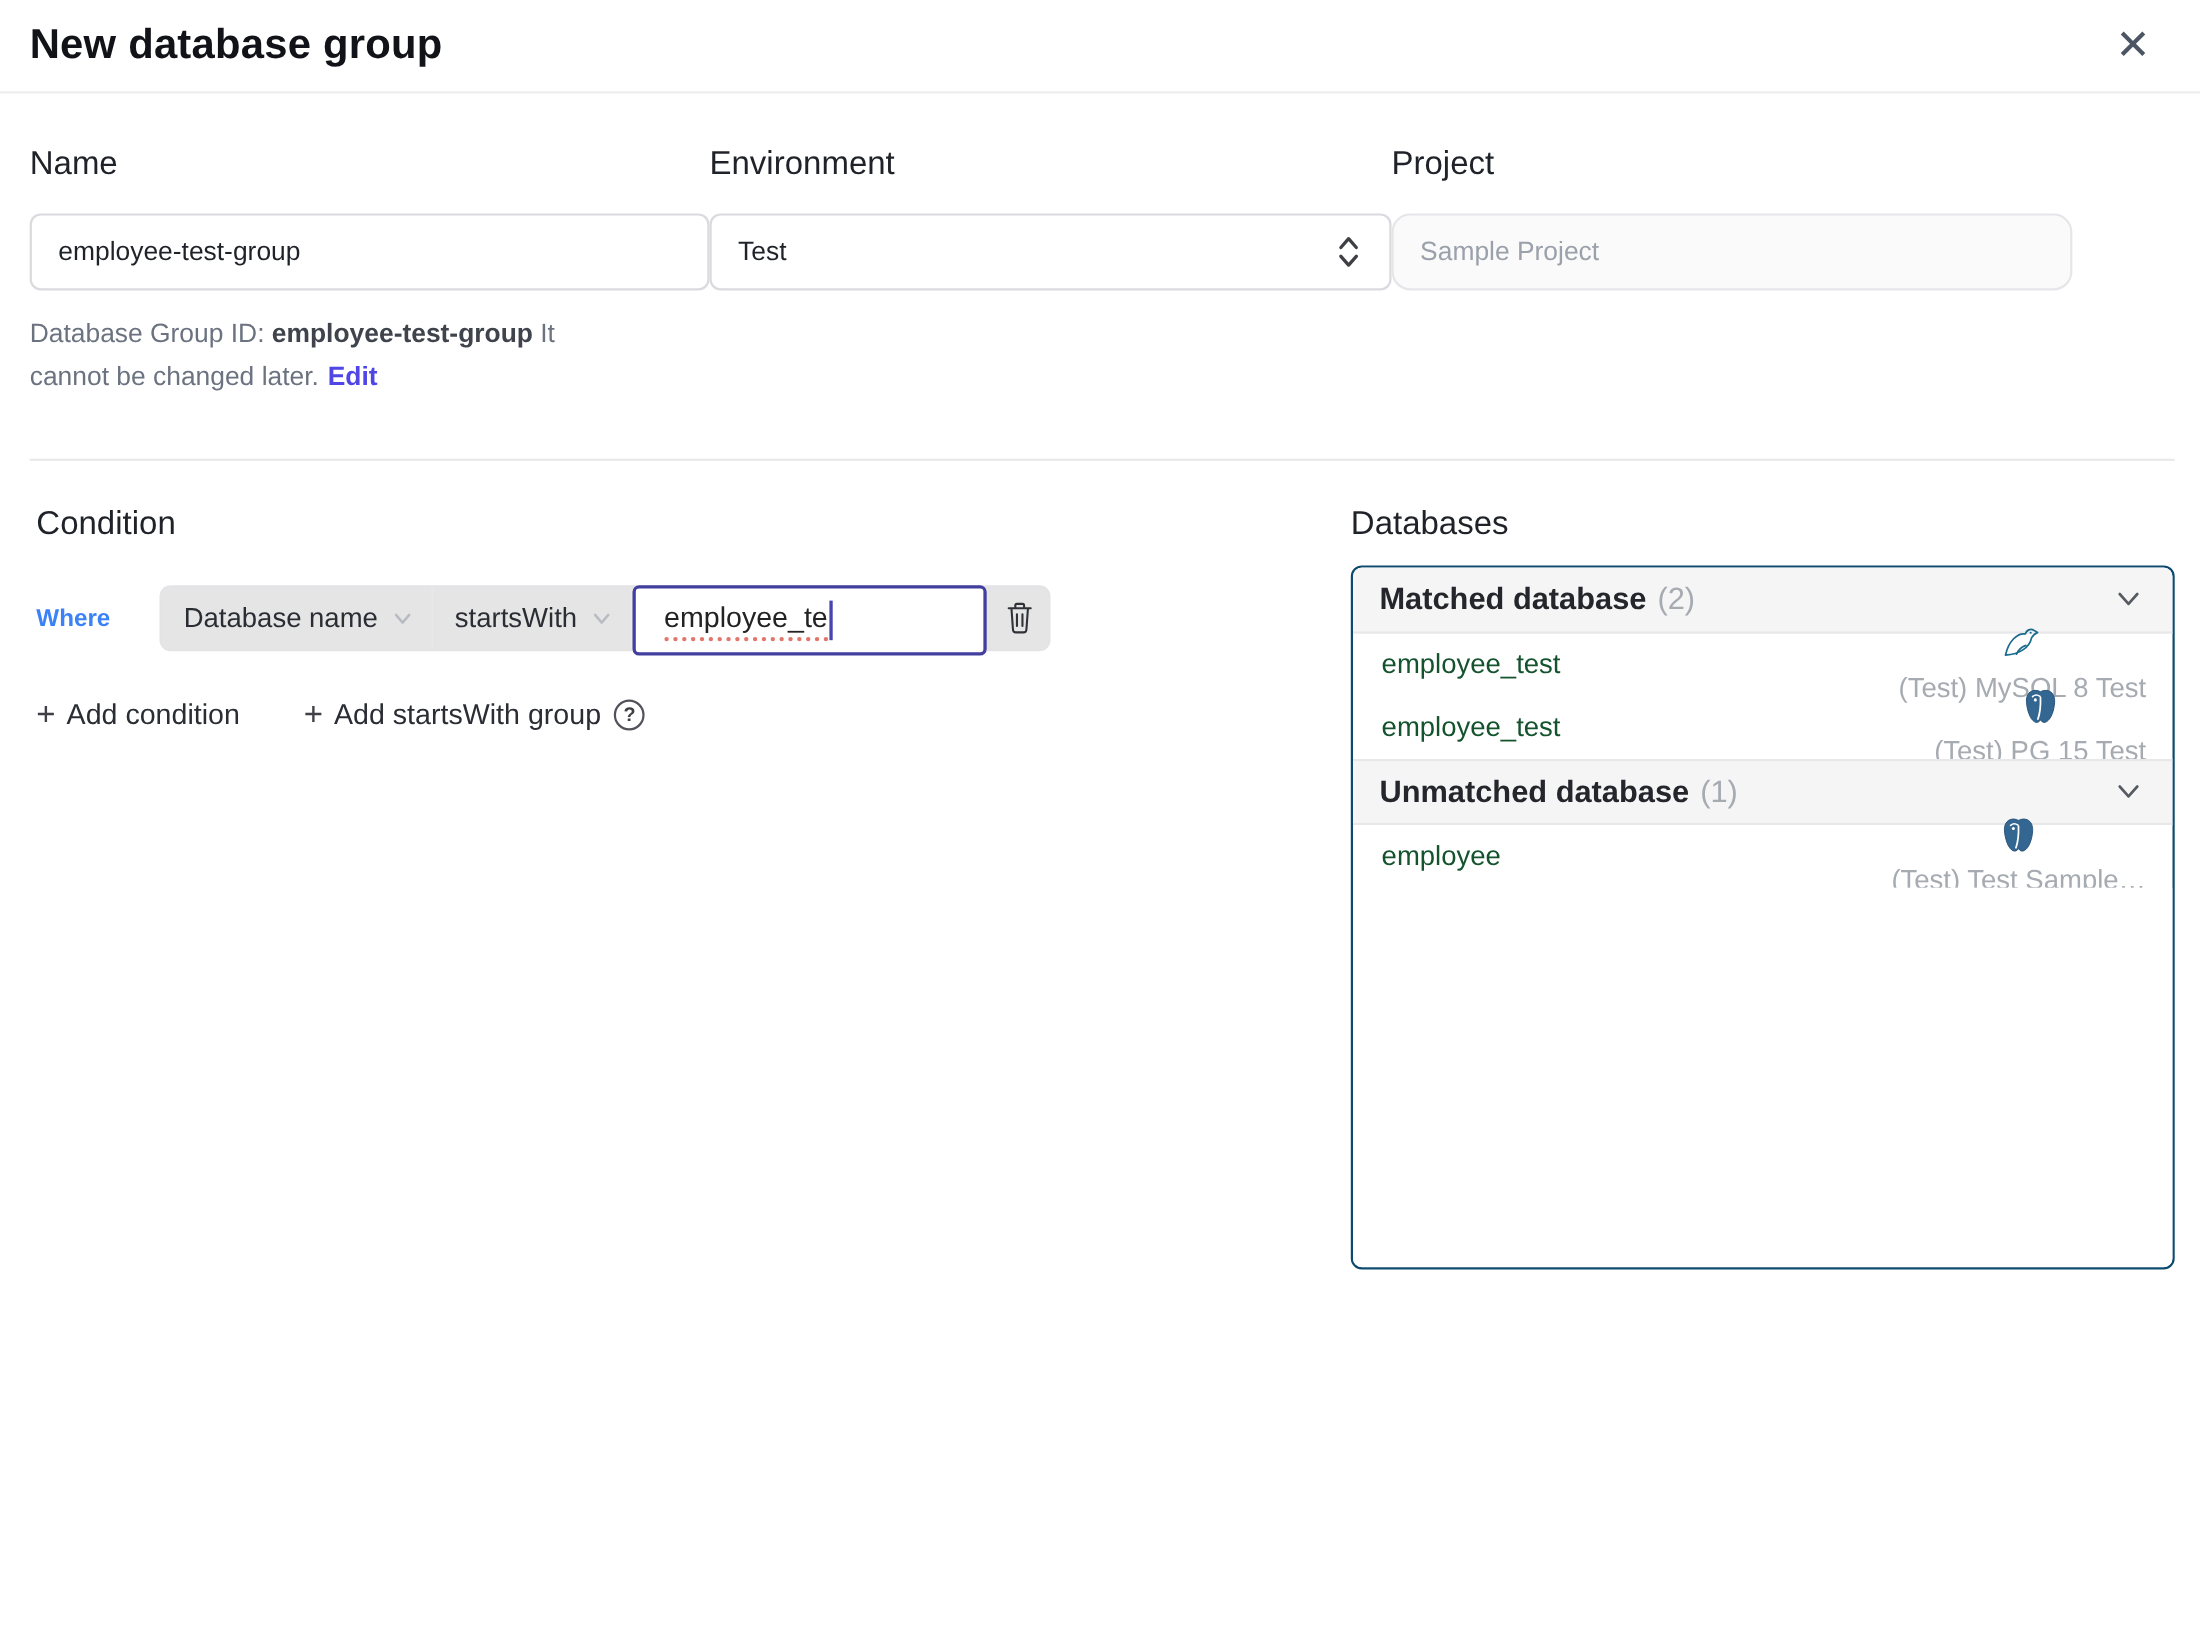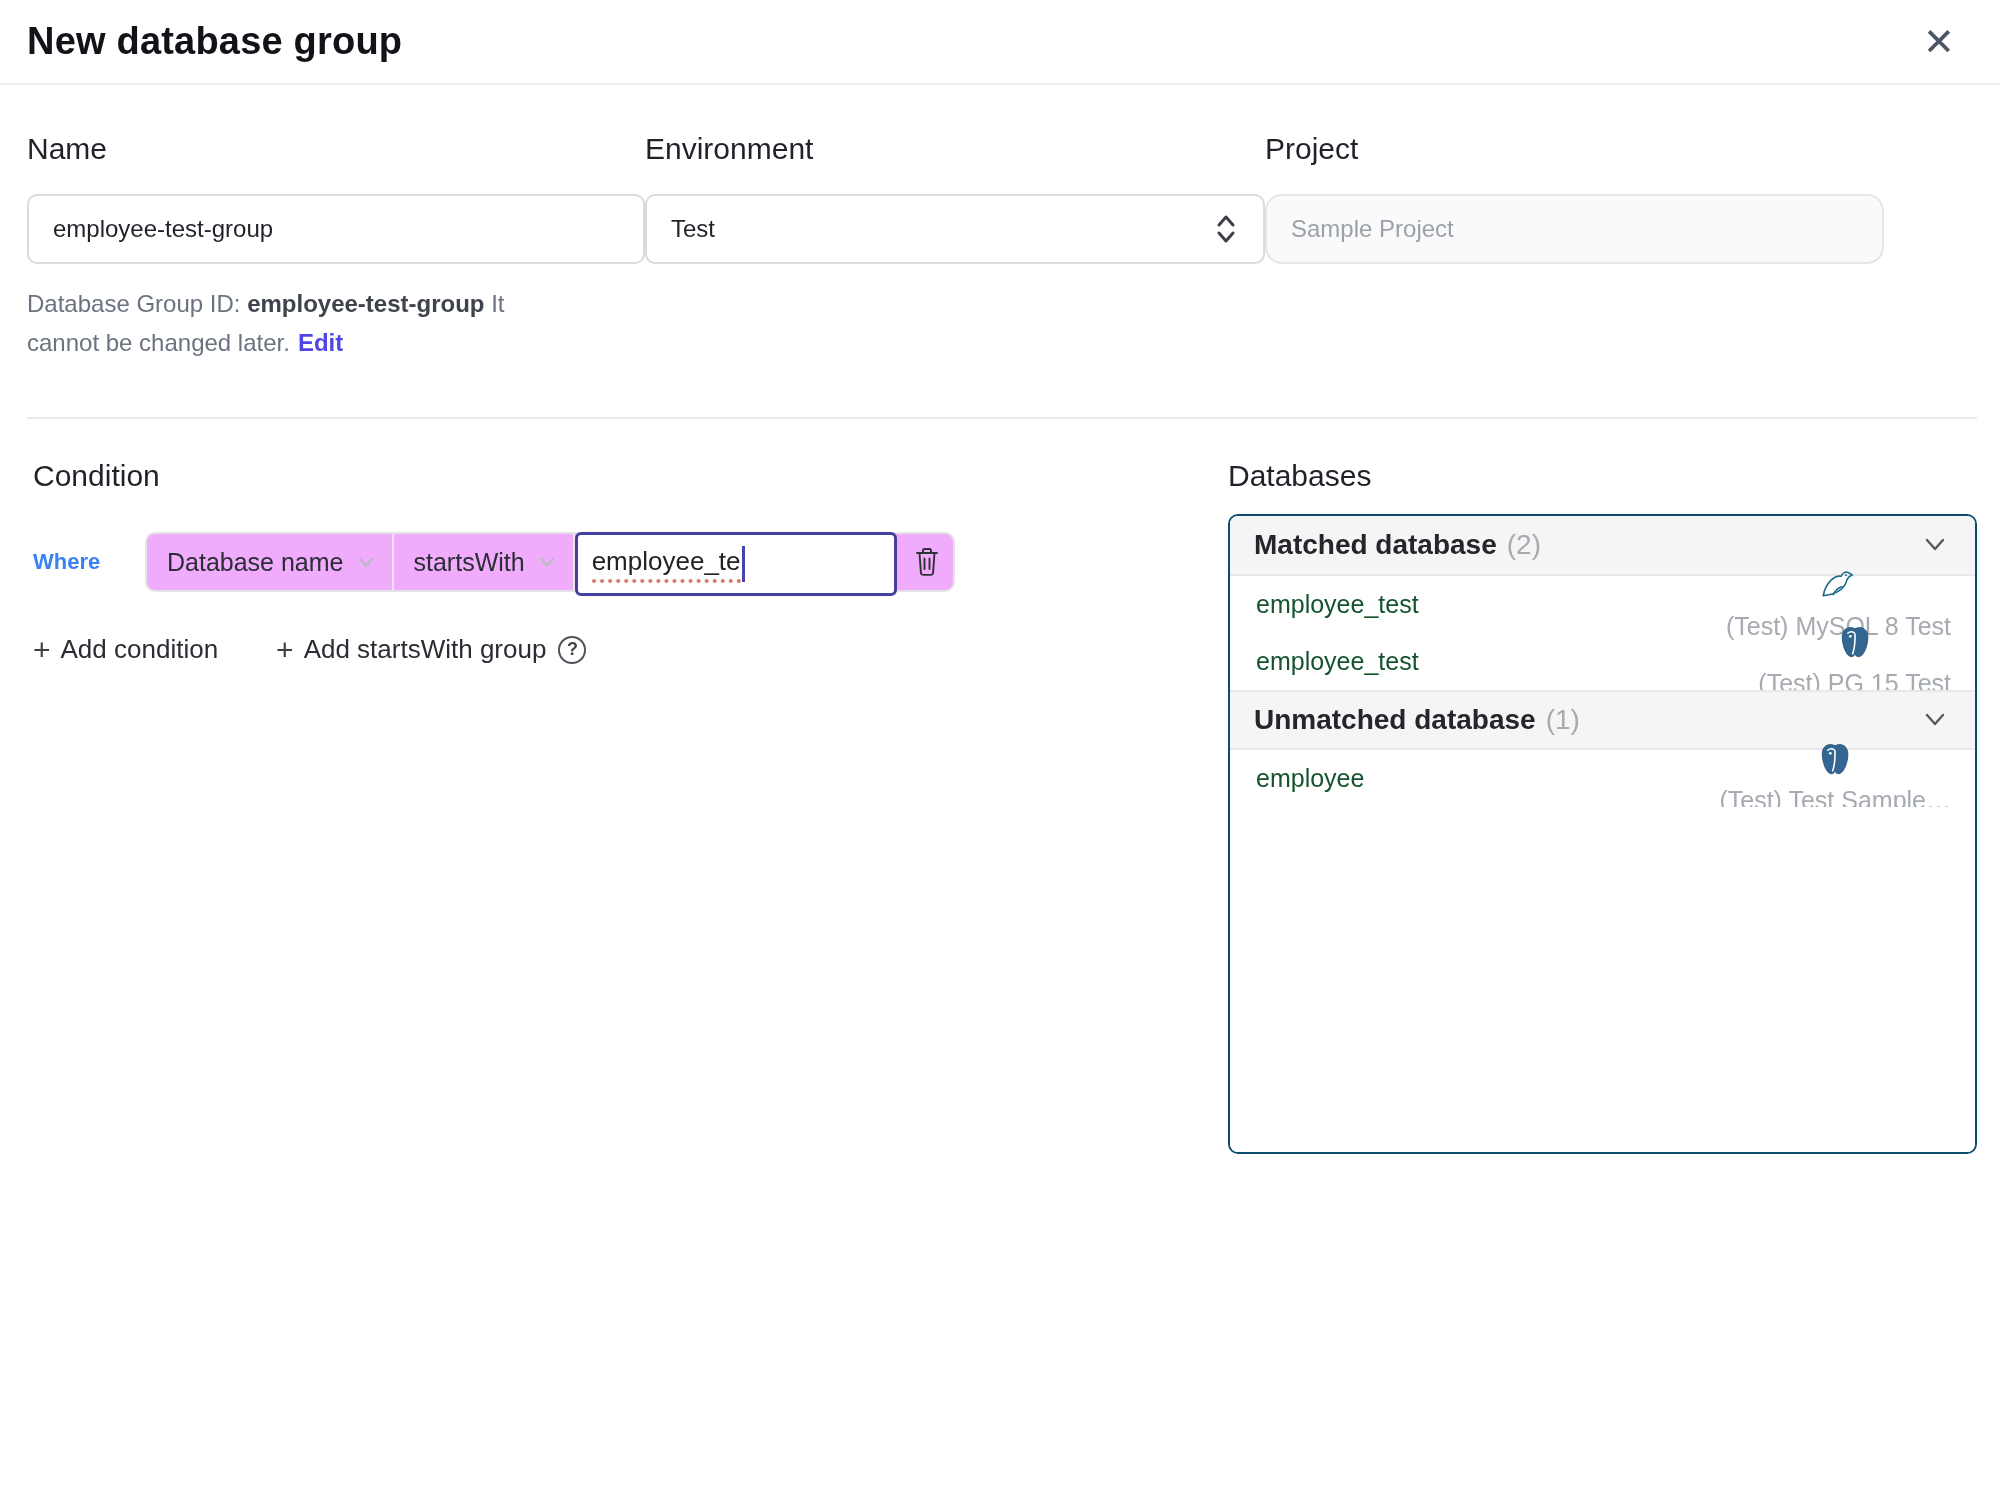--- a/index.html
+++ b/index.html
@@ -45,30 +45,30 @@
   
   .lower{ display:flex; justify-content:space-between; padding:37px 23px 0 27px; }
   .section-heading{ font-size:30px; font-weight:500; color:#1f2228; line-height:40px; }
 
   
   .cond-col{ flex:1; padding-left:6px; }
   .cond-row{ display:flex; align-items:center; margin-top:36px; }
   .where-label{ font-size:22px; color:#3b82f6; width:112px;font-weight:bold; }
   .cond-group{
     display:flex; align-items:stretch; height:60px; border:2px solid #e4e4e7;
-    border-radius:10px; background:#f0abfc; overflow:visible;
+    border-radius:10px; background:#e5e5e5; overflow:visible;
   }
   .cond-seg{
     display:flex; align-items:center; gap:12px; padding:0 16px 0 20px;
     font-size:25px; color:#2a2d33; cursor:pointer; border-right:2px solid #e8e8ea;
   }
   .value-box{
     position:relative; width:322px; margin:-2px 0; height:64px;
     border:3px solid #433f9f; border-radius:6px; background:#fff;
-    display:flex; align-items:center; padding:0 14px; cursor:text;
+    display:flex; align-items:center; padding:0 26px; cursor:text;
   }
   .value-text{ font-size:26px; color:#232323; border-bottom:4px dotted #e0766c; padding-bottom:2px; }
   .caret{ width:3px; height:36px; background:#4744ae; margin-left:1px; }
   .trash-seg{
     display:flex; align-items:center; justify-content:center; width:56px; cursor:pointer;
     border-right:none;
   }
   .add-row{ display:flex; align-items:center; gap:58px; margin-top:42px; }
   .add-btn{
     display:flex; align-items:center; gap:10px; font-size:26px; color:#2a2d33;

